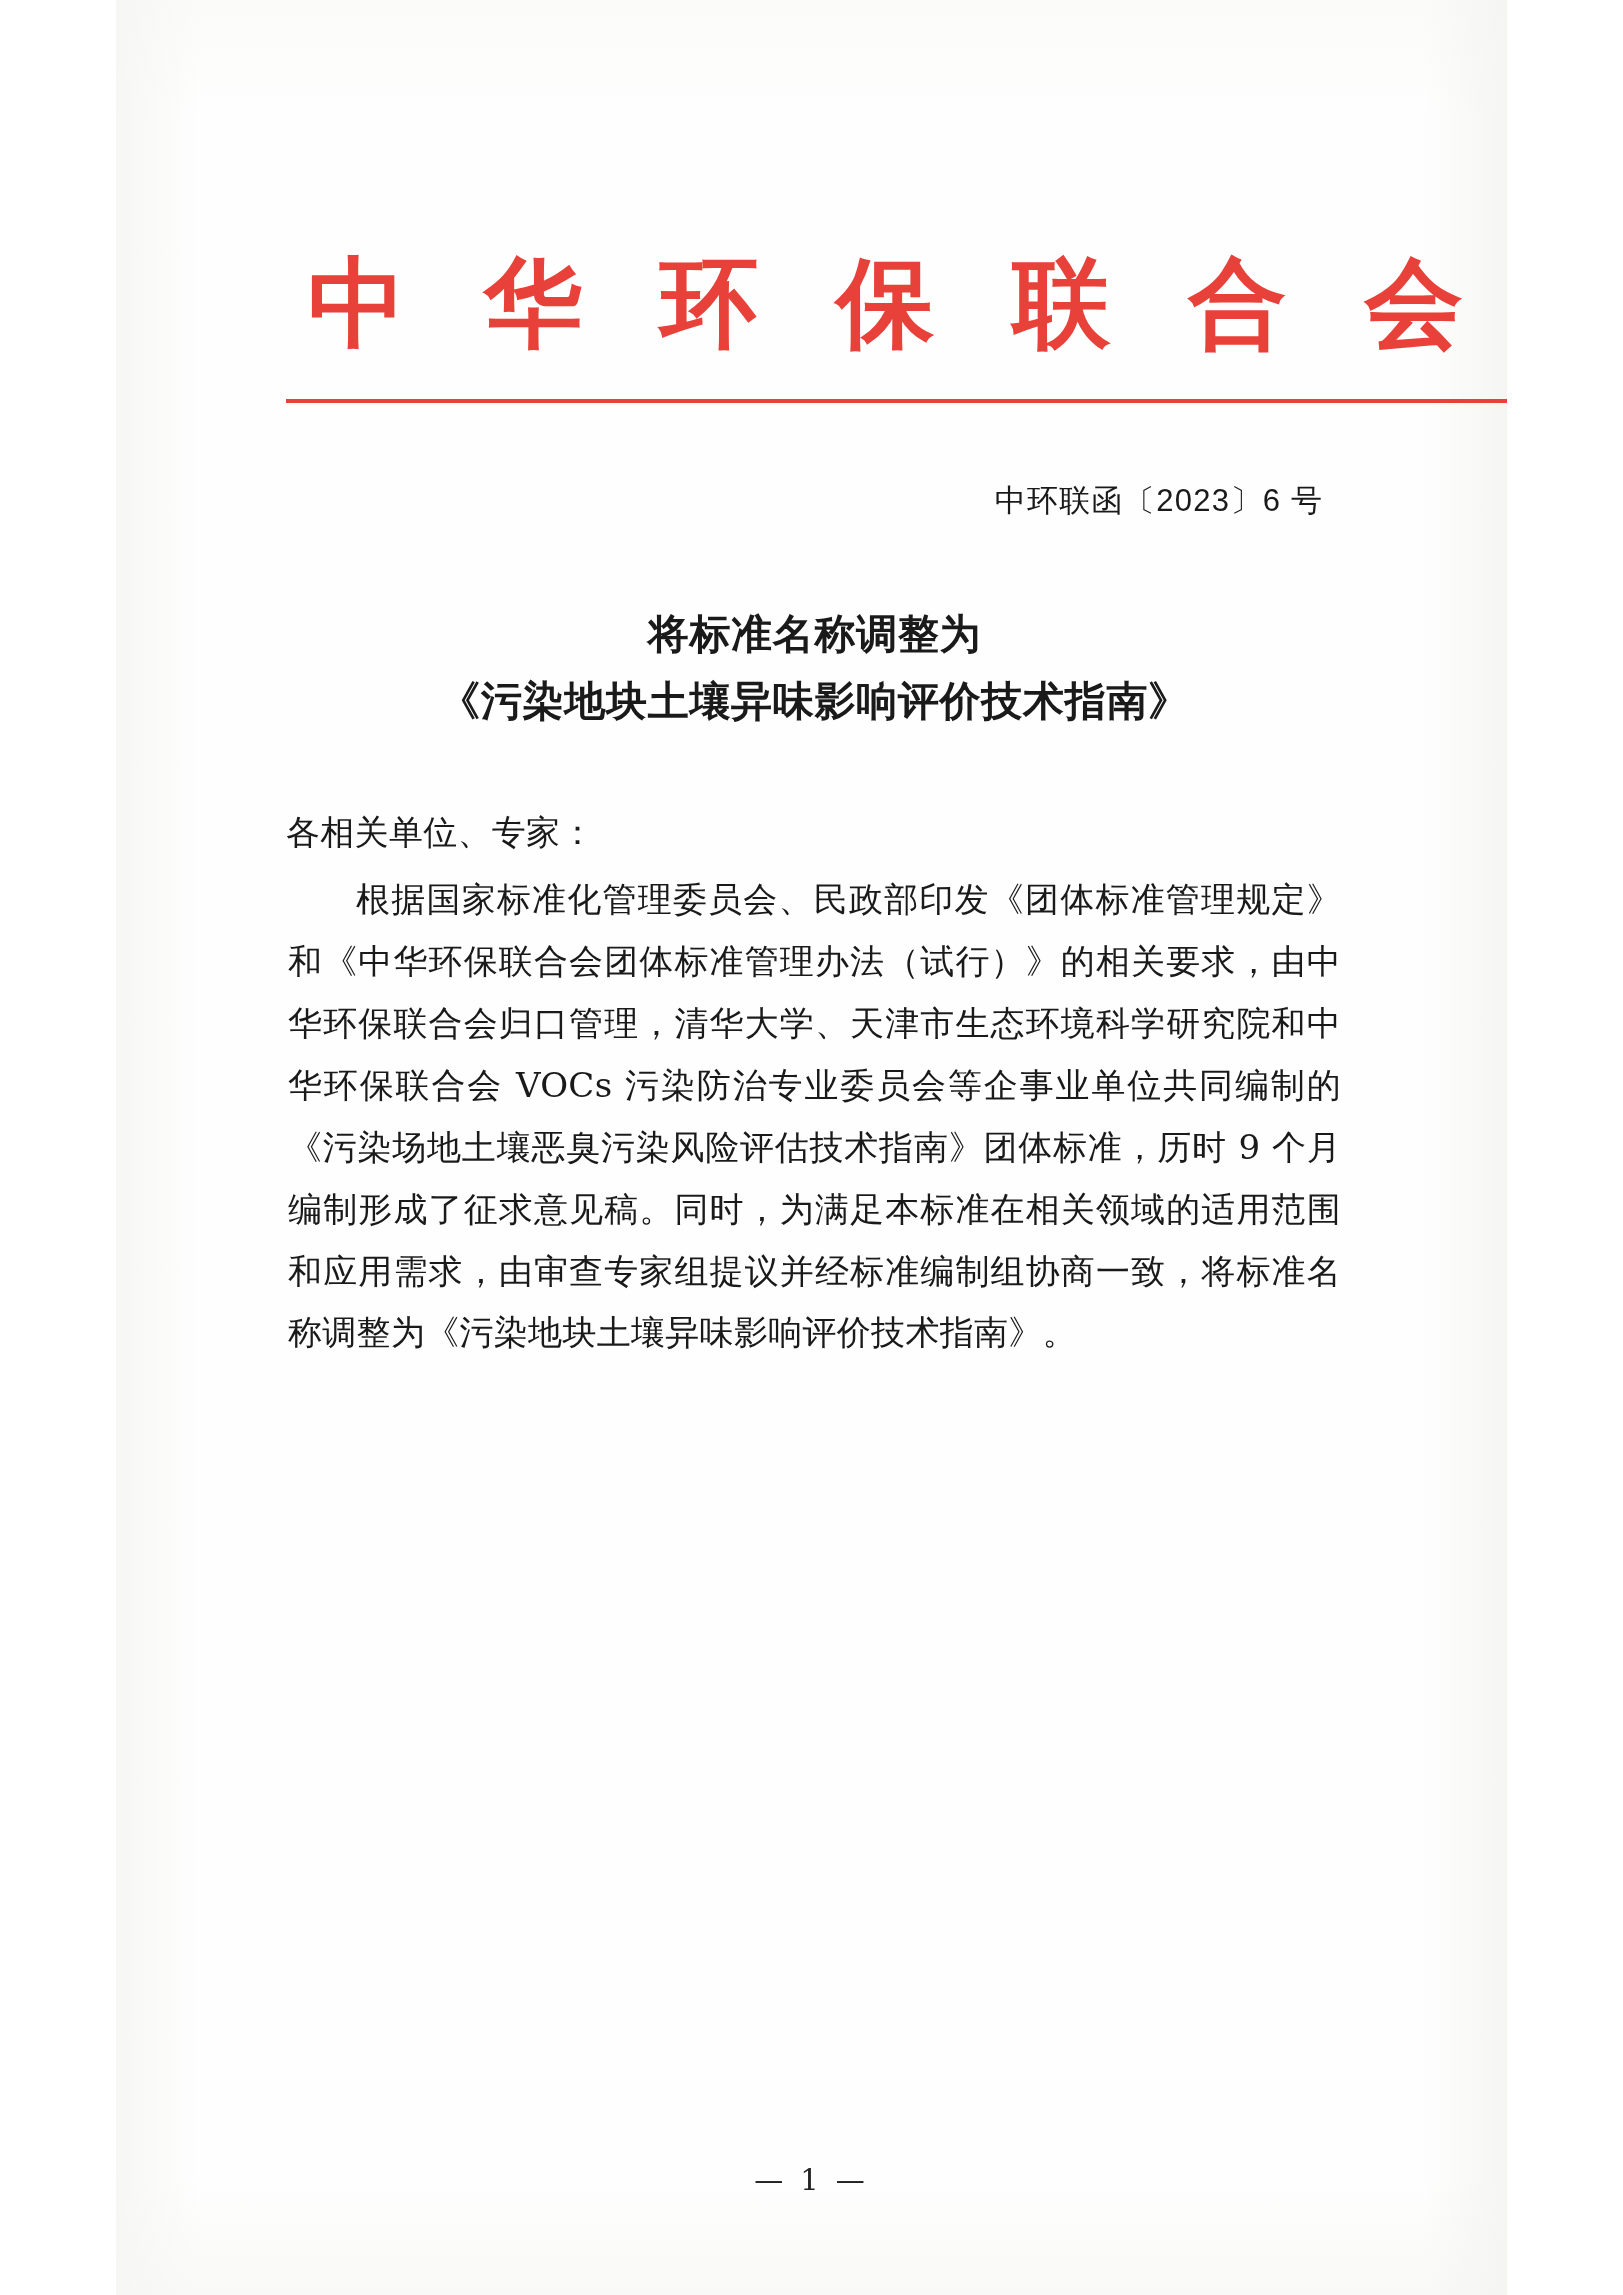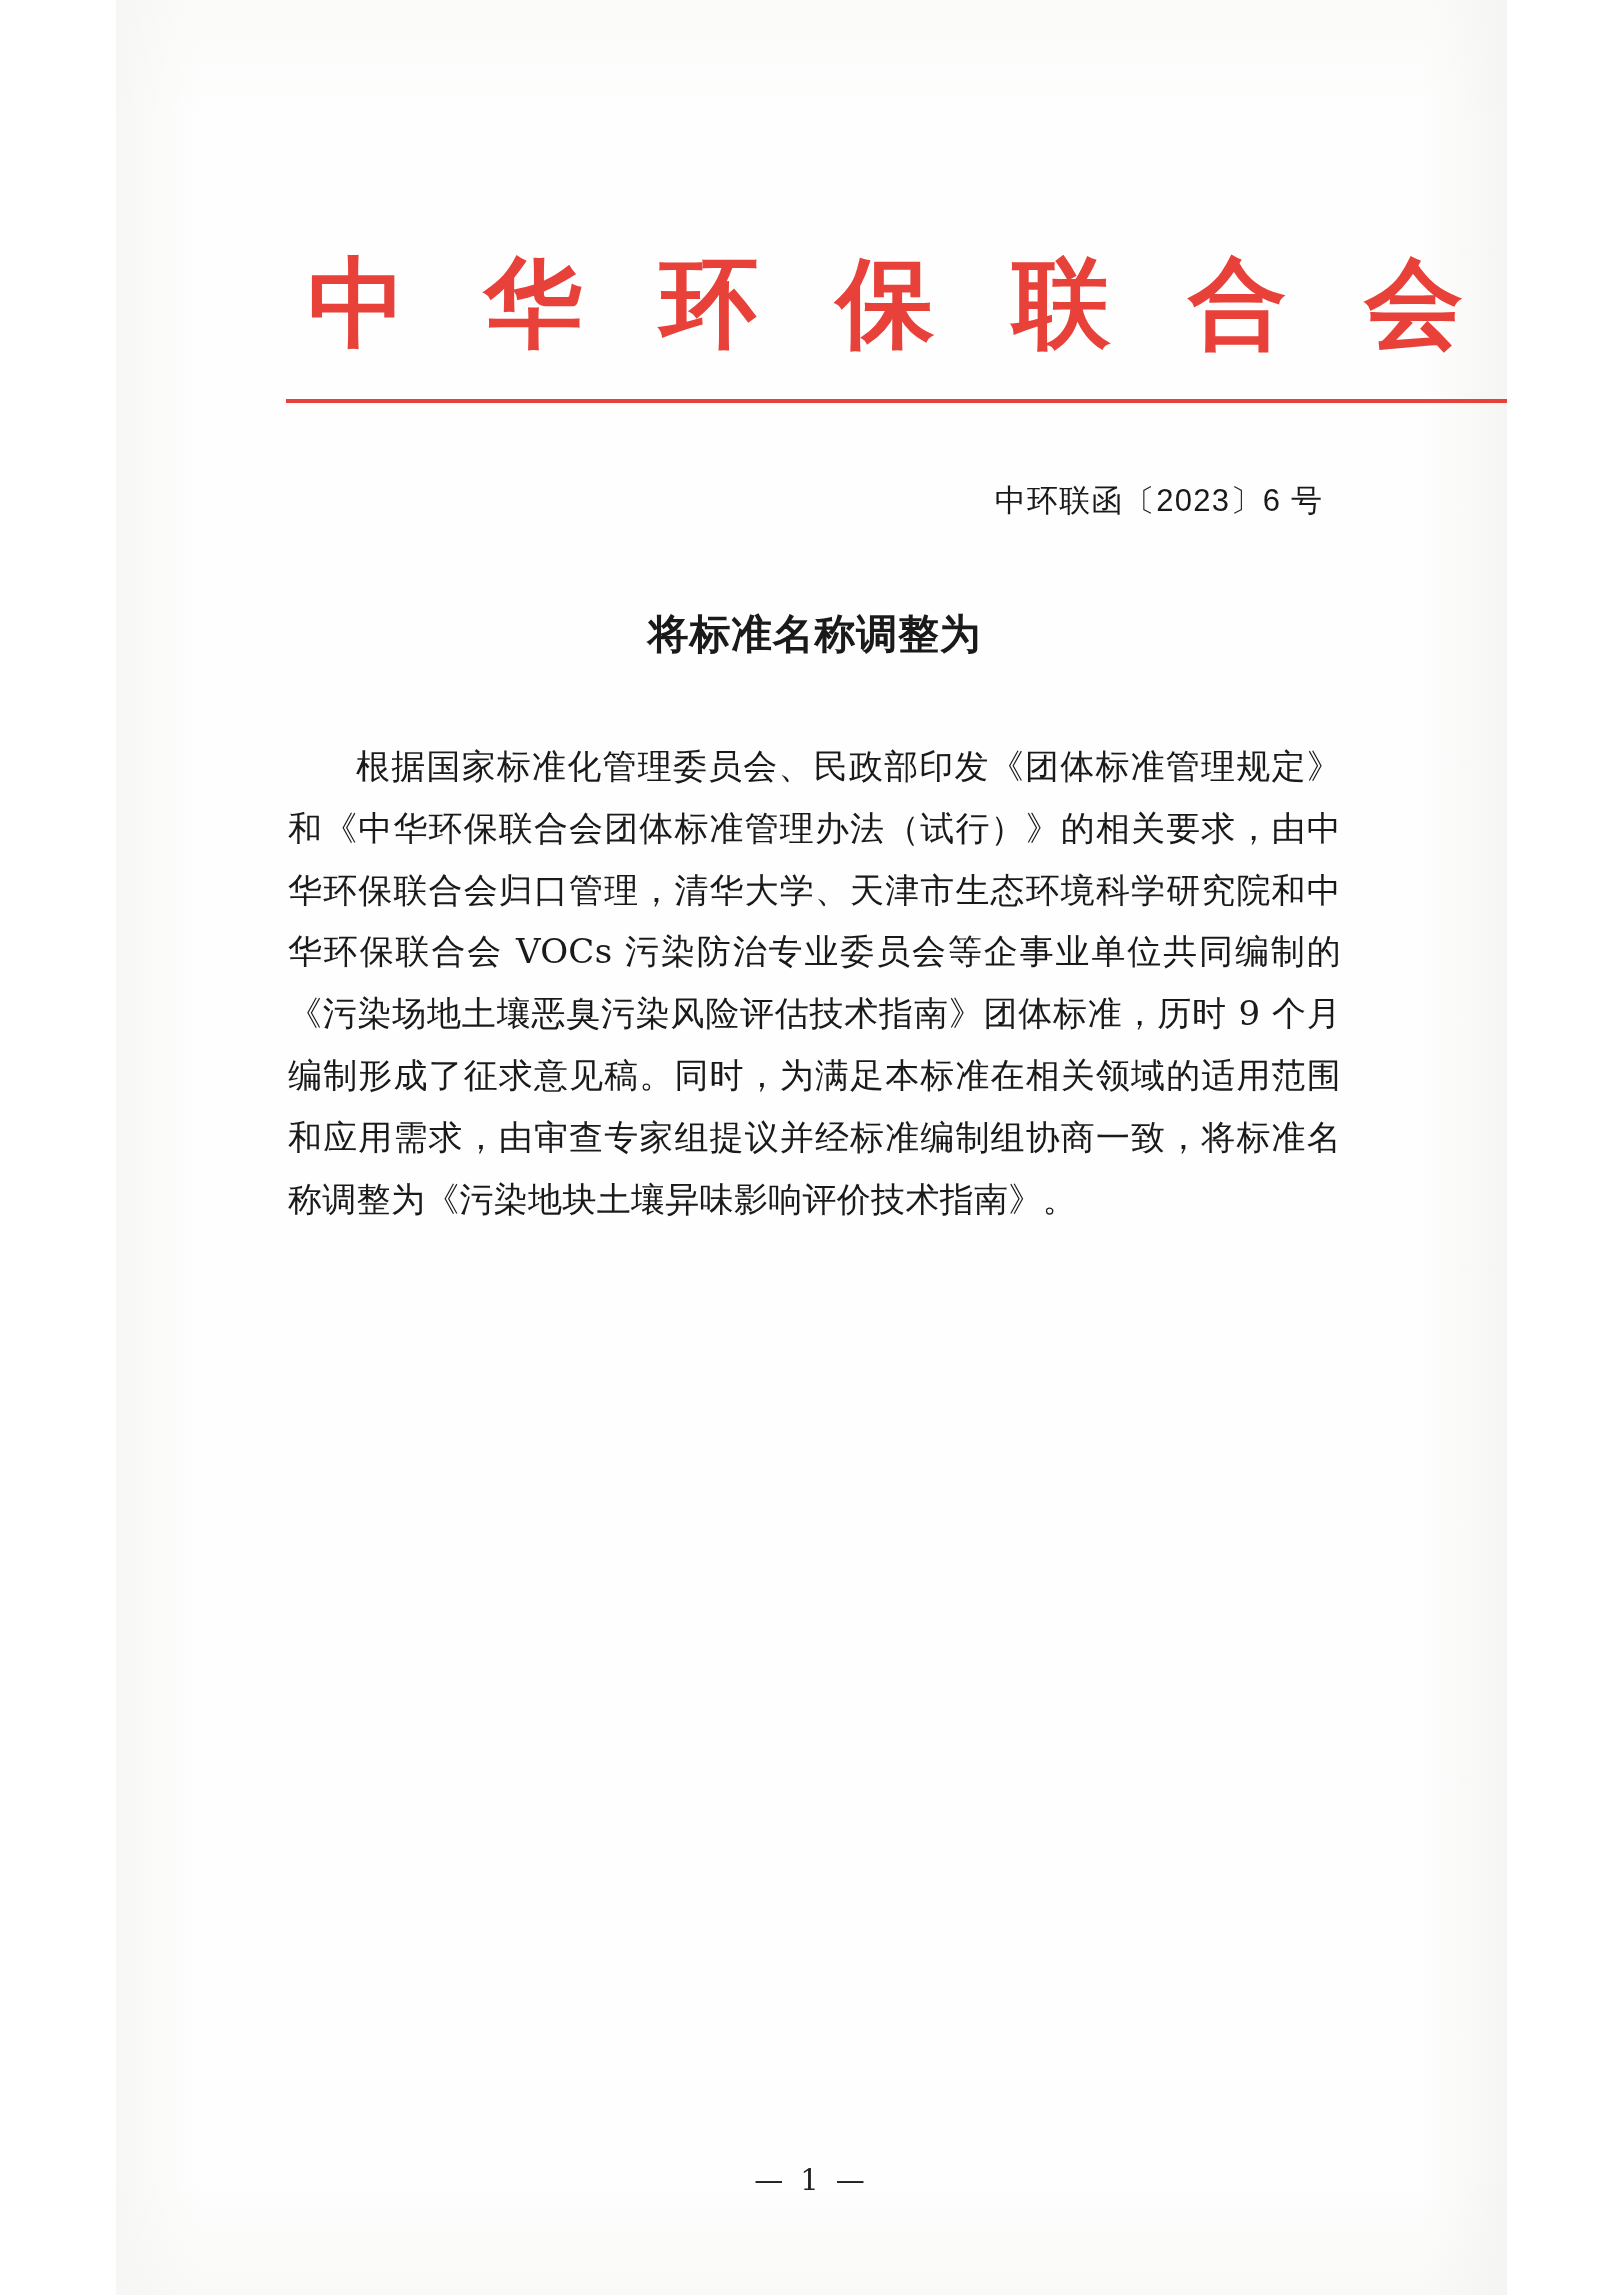--- a/index.html
+++ b/index.html
@@ -116,23 +116,25 @@
 
     <div class="letterhead">
       <div class="letterhead-title">中 华 环 保 联 合 会</div>
       <div class="letterhead-rule"></div>
     </div>
 
     <div class="doc-number">中环联函〔2023〕6 号</div>
 
     <div class="title-block">
       <div class="title-line">将标准名称调整为</div>
+      <div class="title-line">《污染地块土壤异味影响评价技术指南》</div>
     </div>
 
     <div class="body-block">
+      <p class="salutation">各相关单位、专家：</p>
       <p class="para">根据国家标准化管理委员会、民政部印发《团体标准管理规定》和《中华环保联合会团体标准管理办法（试行）》的相关要求，由中华环保联合会归口管理，清华大学、天津市生态环境科学研究院和中华环保联合会 VOCs 污染防治专业委员会等企事业单位共同编制的《污染场地土壤恶臭污染风险评估技术指南》团体标准，历时 9 个月编制形成了征求意见稿。同时，为满足本标准在相关领域的适用范围和应用需求，由审查专家组提议并经标准编制组协商一致，将标准名称调整为《污染地块土壤异味影响评价技术指南》。</p>
     </div>
 
   </div>
 
   <div class="footer">— 1 —</div>
 </div>
 
 
 </body></html>

